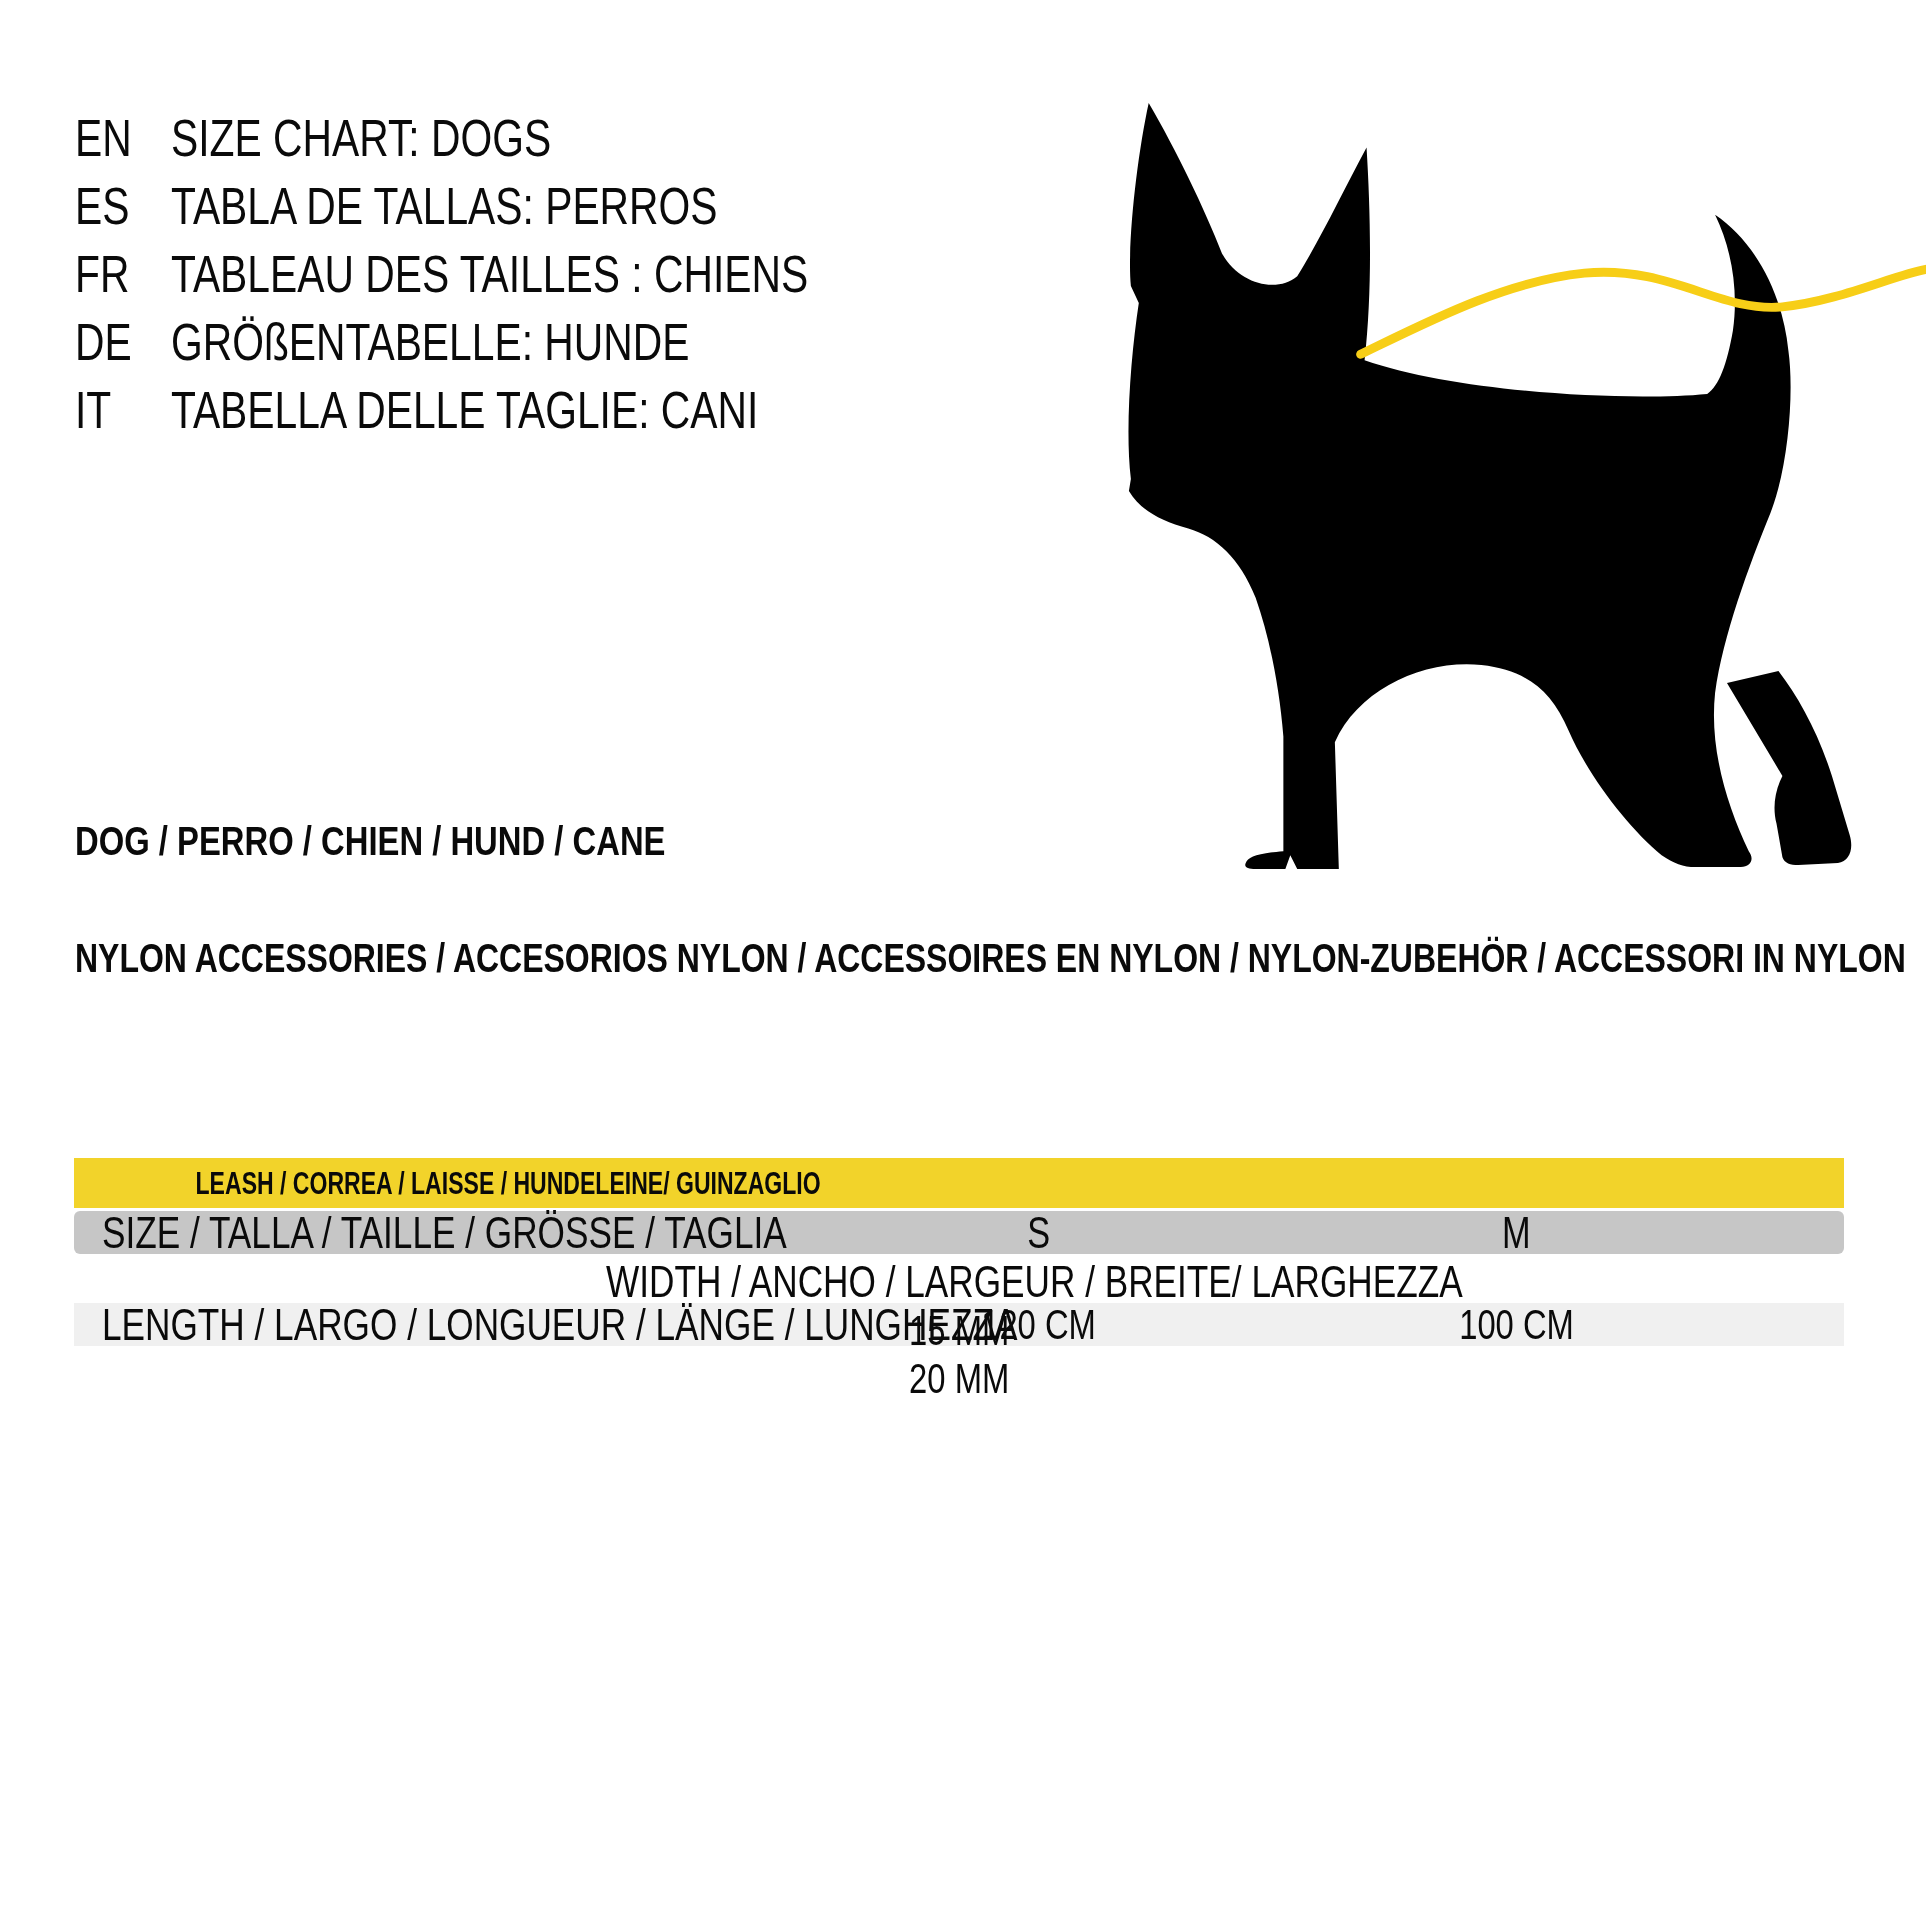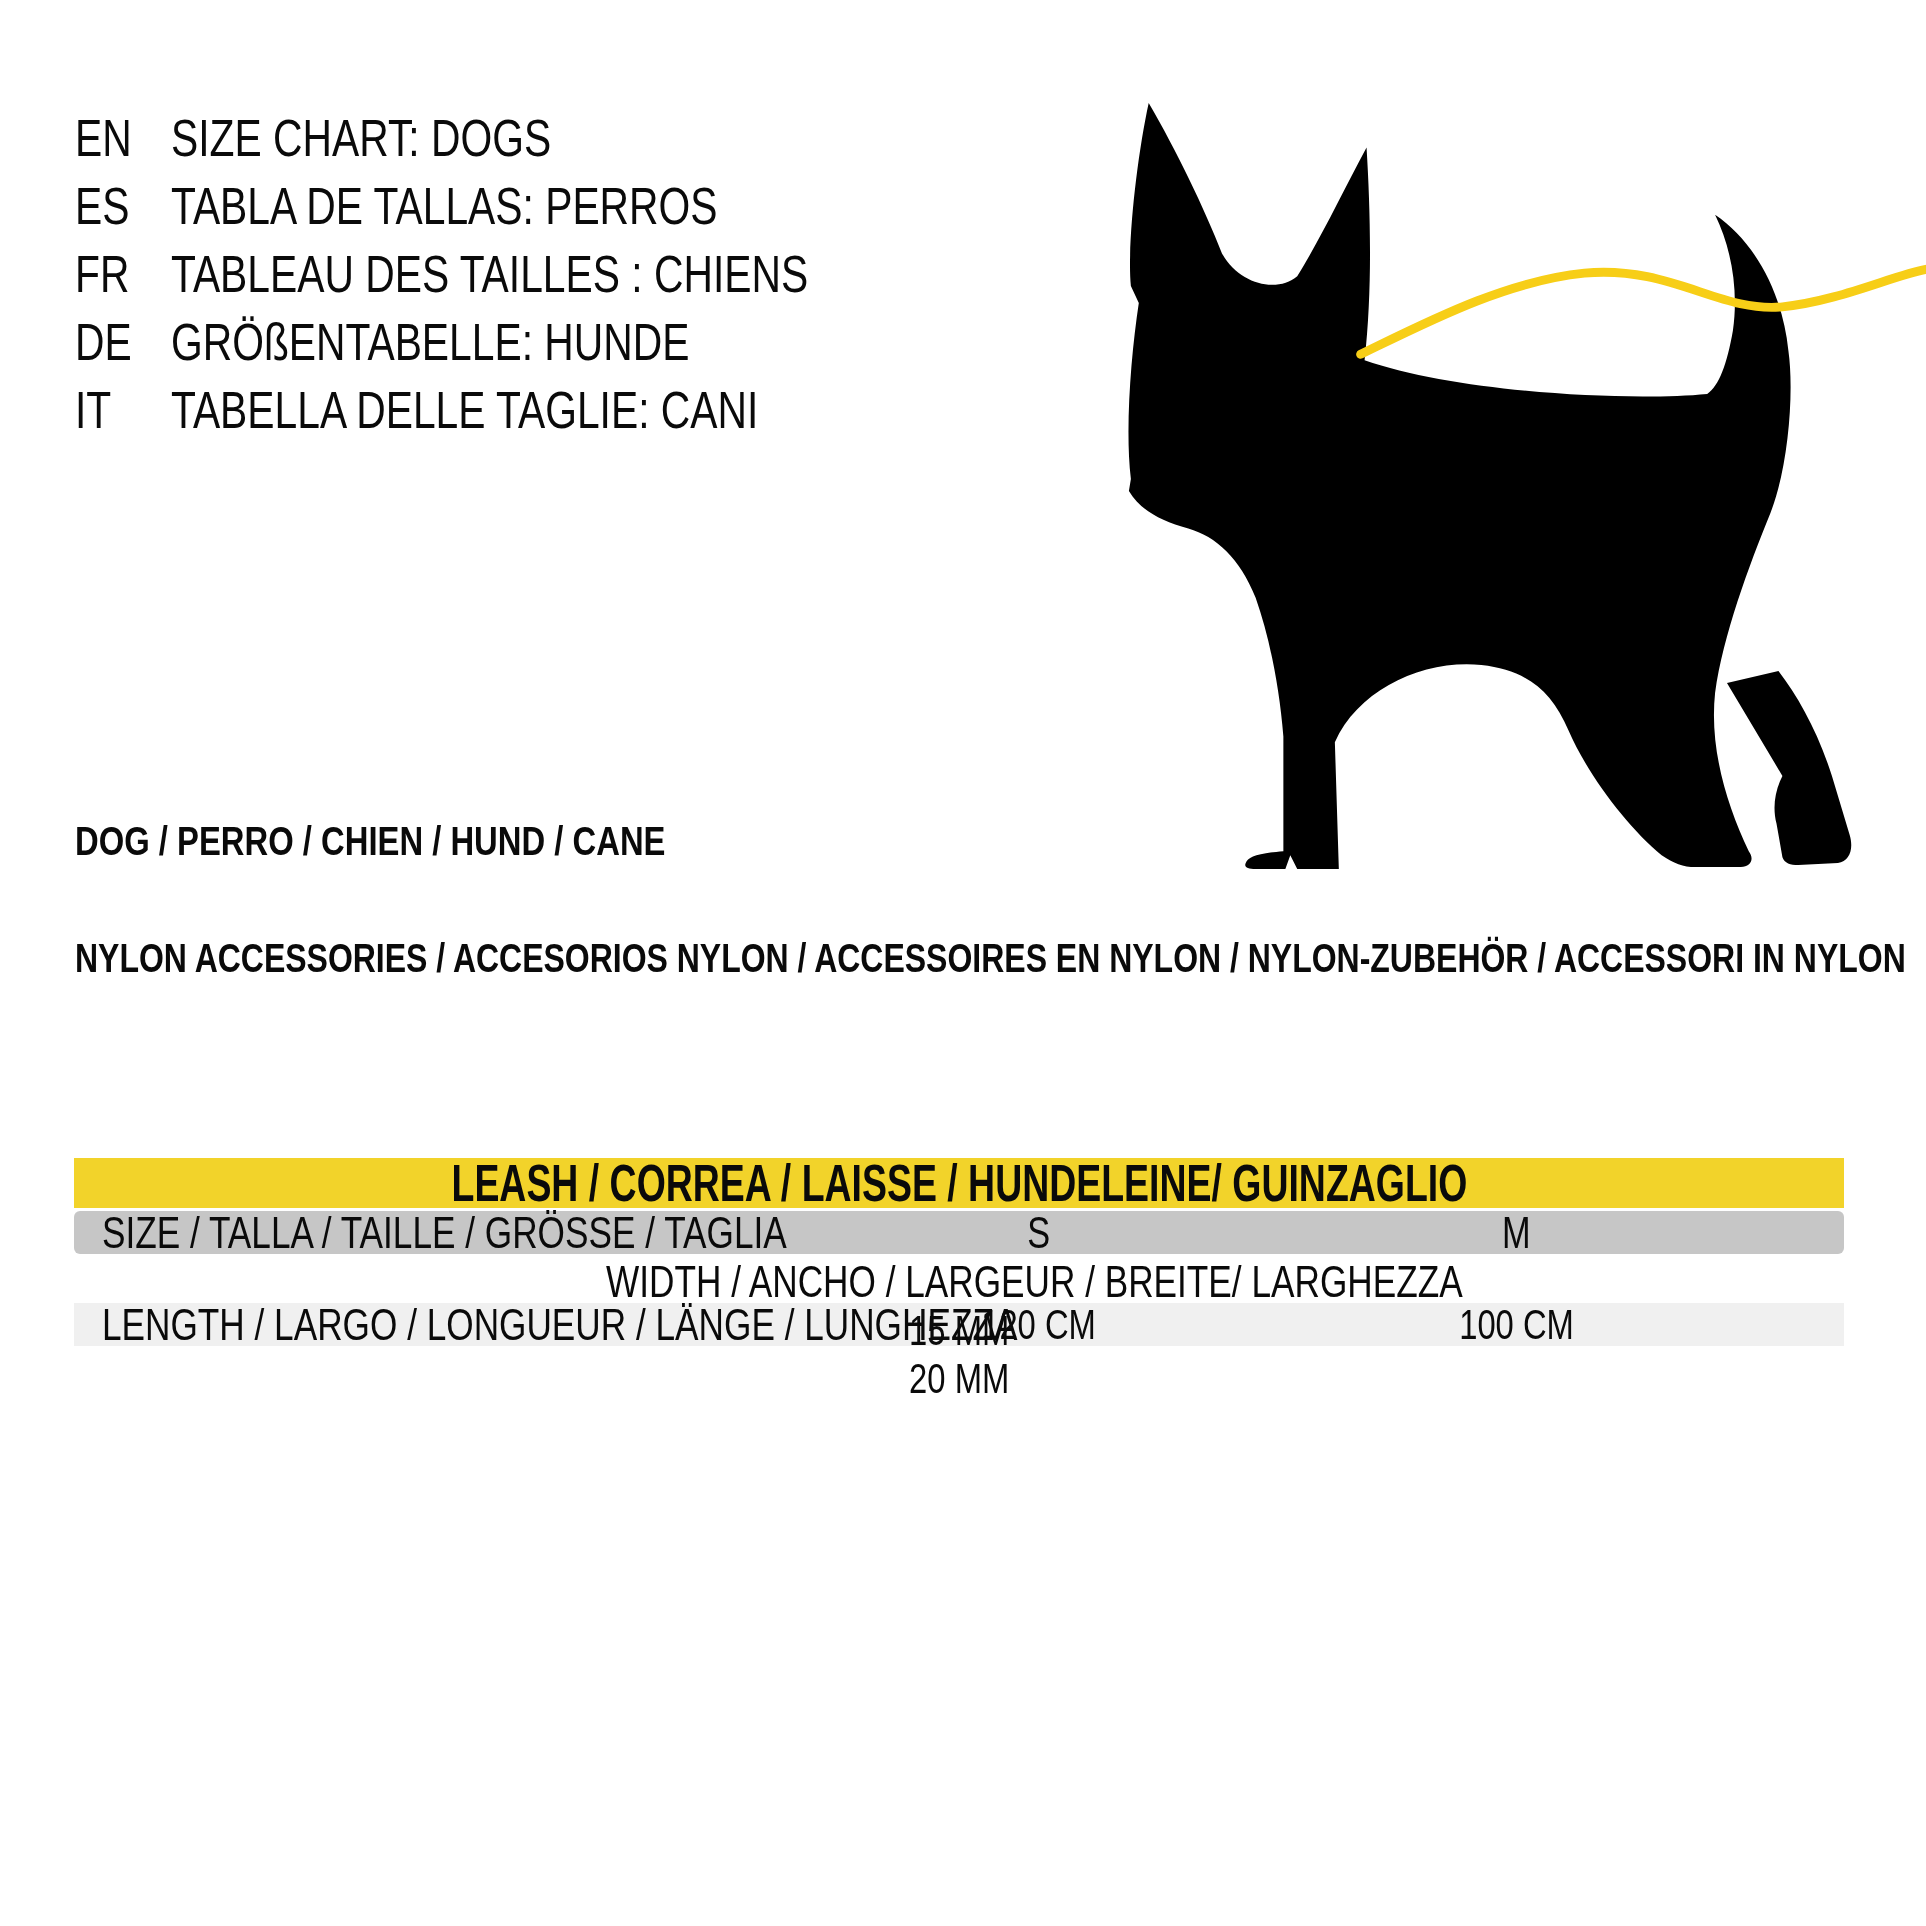--- a/index.html
+++ b/index.html
@@ -29,22 +29,22 @@
   .dog-caption{position:absolute;left:75px;top:768px;font-size:41px;line-height:59px;font-weight:700;}
 
   
   .nylon{position:absolute;left:75px;top:889px;font-size:41px;line-height:50px;font-weight:700;}
   .nylon .cx{transform:scaleX(0.78);}
 
   
   .size-table{position:absolute;left:74px;top:1114px;width:1770px;}
   .t-head{
     height:50px;background:#F2D32A;
-    display:flex;align-items:center;justify-content:center;
-    font-size:52px;font-weight:700;
+    display:flex;align-items:center;justify-content:flex-start;
+    font-size:32px;font-weight:700;
   }
   .t-head .cxc{transform:scaleX(0.72);}
   .t-row{display:flex;align-items:center;height:43px;margin-top:3px;font-size:44px;font-weight:400;}
   .t-row.r0{background:#C6C6C6;border-radius:6px;}
   .t-row.r1{background:#FFFFFF;font-size:42px;flex-direction:column;}
   .t-row.r2{background:#F0F0F0;font-size:42px;}
   .cell-label{width:43%;padding-left:28px;box-sizing:border-box;font-size:44px;}
   .cell-s{width:23%;text-align:center;}
   .cell-m{width:31%;text-align:center;}
   .cell-fill{width:3%;}

